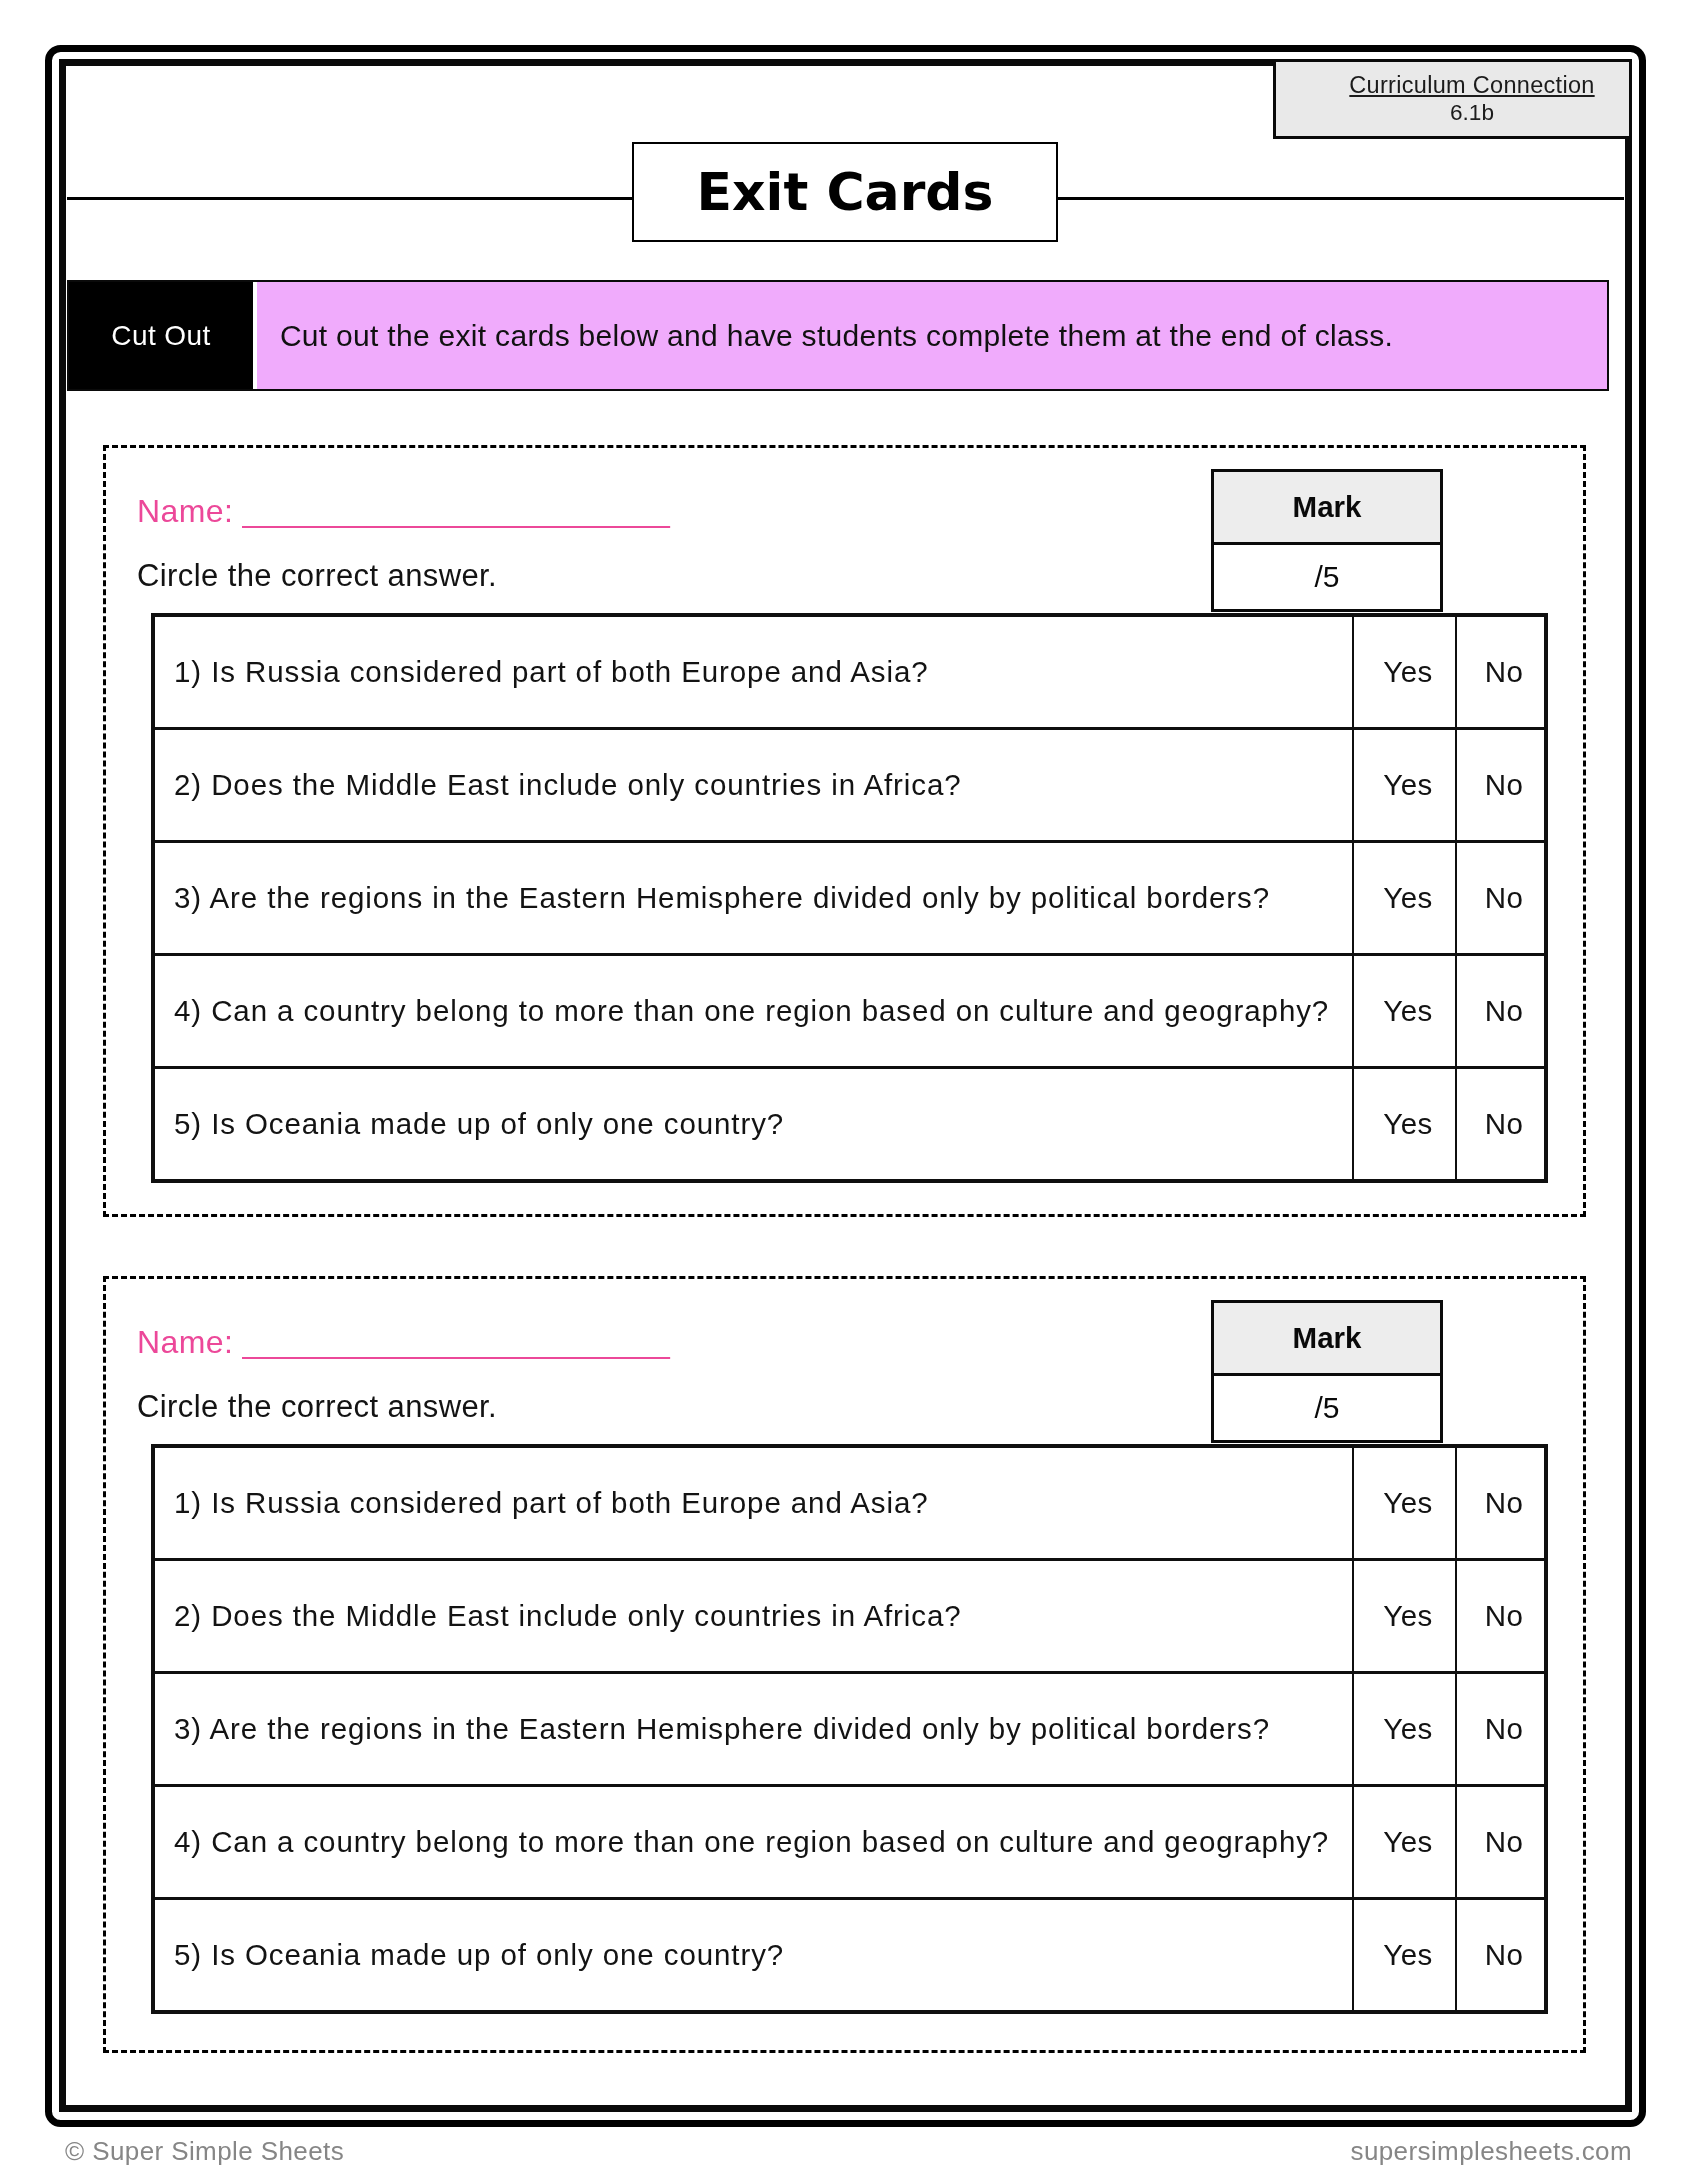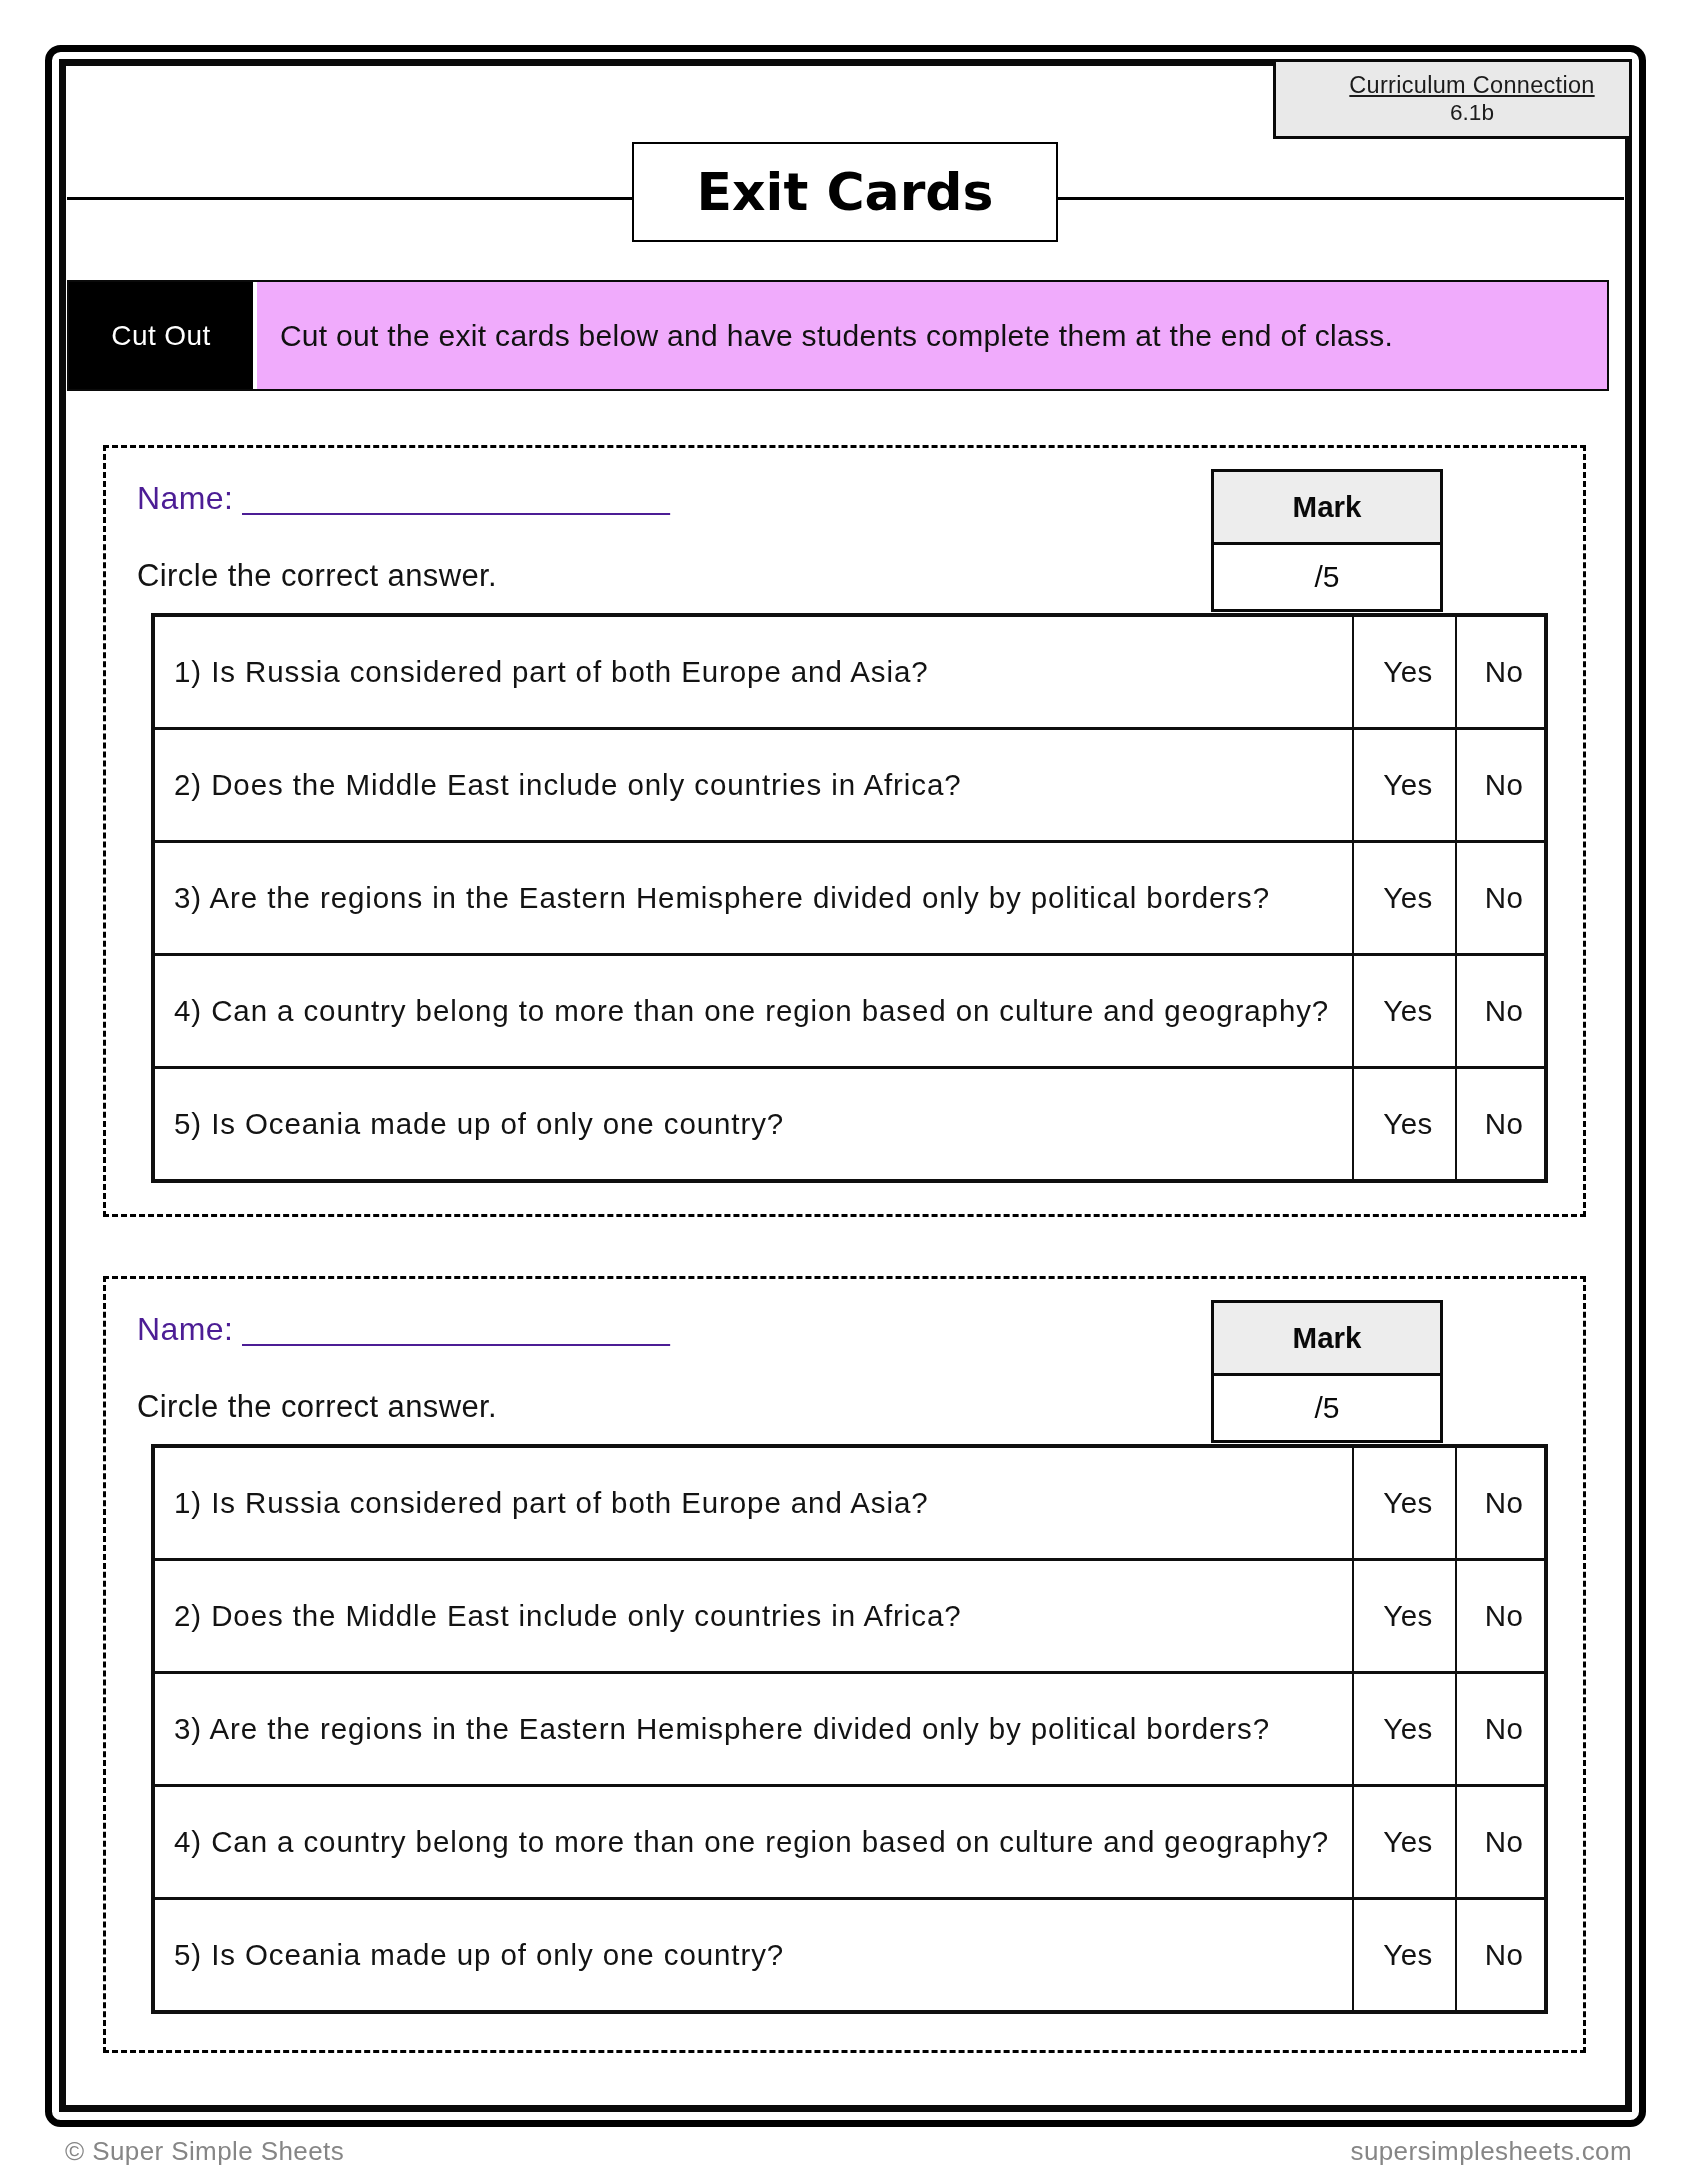--- a/index.html
+++ b/index.html
@@ -28,21 +28,21 @@
   .cutout-block{position:absolute;left:67px;top:280px;width:1542px;height:111px;
     border:2.6px solid #0a0a0a;box-sizing:border-box;display:flex;background:#fff;}
   .cutout-label{width:184px;background:#000;color:#fff;display:flex;align-items:center;
     justify-content:center;font-size:28px;letter-spacing:0.4px;flex:none;}
   .cutout-instruction{flex:1;margin-left:4.3px;background:#f0abfc;display:flex;align-items:center;
     padding:0 22.6px;font-size:30px;line-height:1.38;color:#111;letter-spacing:0.3px;}
   
   .card{position:absolute;left:103px;width:1483px;border:3.5px dashed #000;box-sizing:border-box;background:#fff;}
   .card-1{top:445px;height:772px;}
   .card-2{top:1276px;height:777px;}
-  .name-row{position:absolute;left:31px;top:32px;font-size:32px;letter-spacing:0.4px;color:#4c1d95;}
+  .name-row{position:absolute;left:31px;top:45px;font-size:32px;letter-spacing:0.4px;color:#ec4899;}
   .name-line{letter-spacing:0;}
   .circle-instruction{position:absolute;left:31px;top:110px;font-size:31px;letter-spacing:0.4px;color:#131313;}
   .mark-box{position:absolute;left:1105px;top:21px;width:232px;border:3.5px solid #0a0a0a;
     box-sizing:border-box;background:#fff;}
   .mark-header{height:70px;background:#ededed;border-bottom:3.5px solid #0a0a0a;display:flex;
     align-items:center;justify-content:center;font-size:29.5px;font-weight:bold;color:#0a0a0a;}
   .mark-value{height:64px;display:flex;align-items:center;justify-content:center;font-size:30px;color:#0a0a0a;}
   .qtable{position:absolute;left:45px;top:165px;width:1392px;border-collapse:collapse;
     table-layout:fixed;border:4.3px solid #0f0f0f;}
   .qtable td{border:2.6px solid #0f0f0f;border-top-width:3.5px;border-bottom-width:3.5px;

